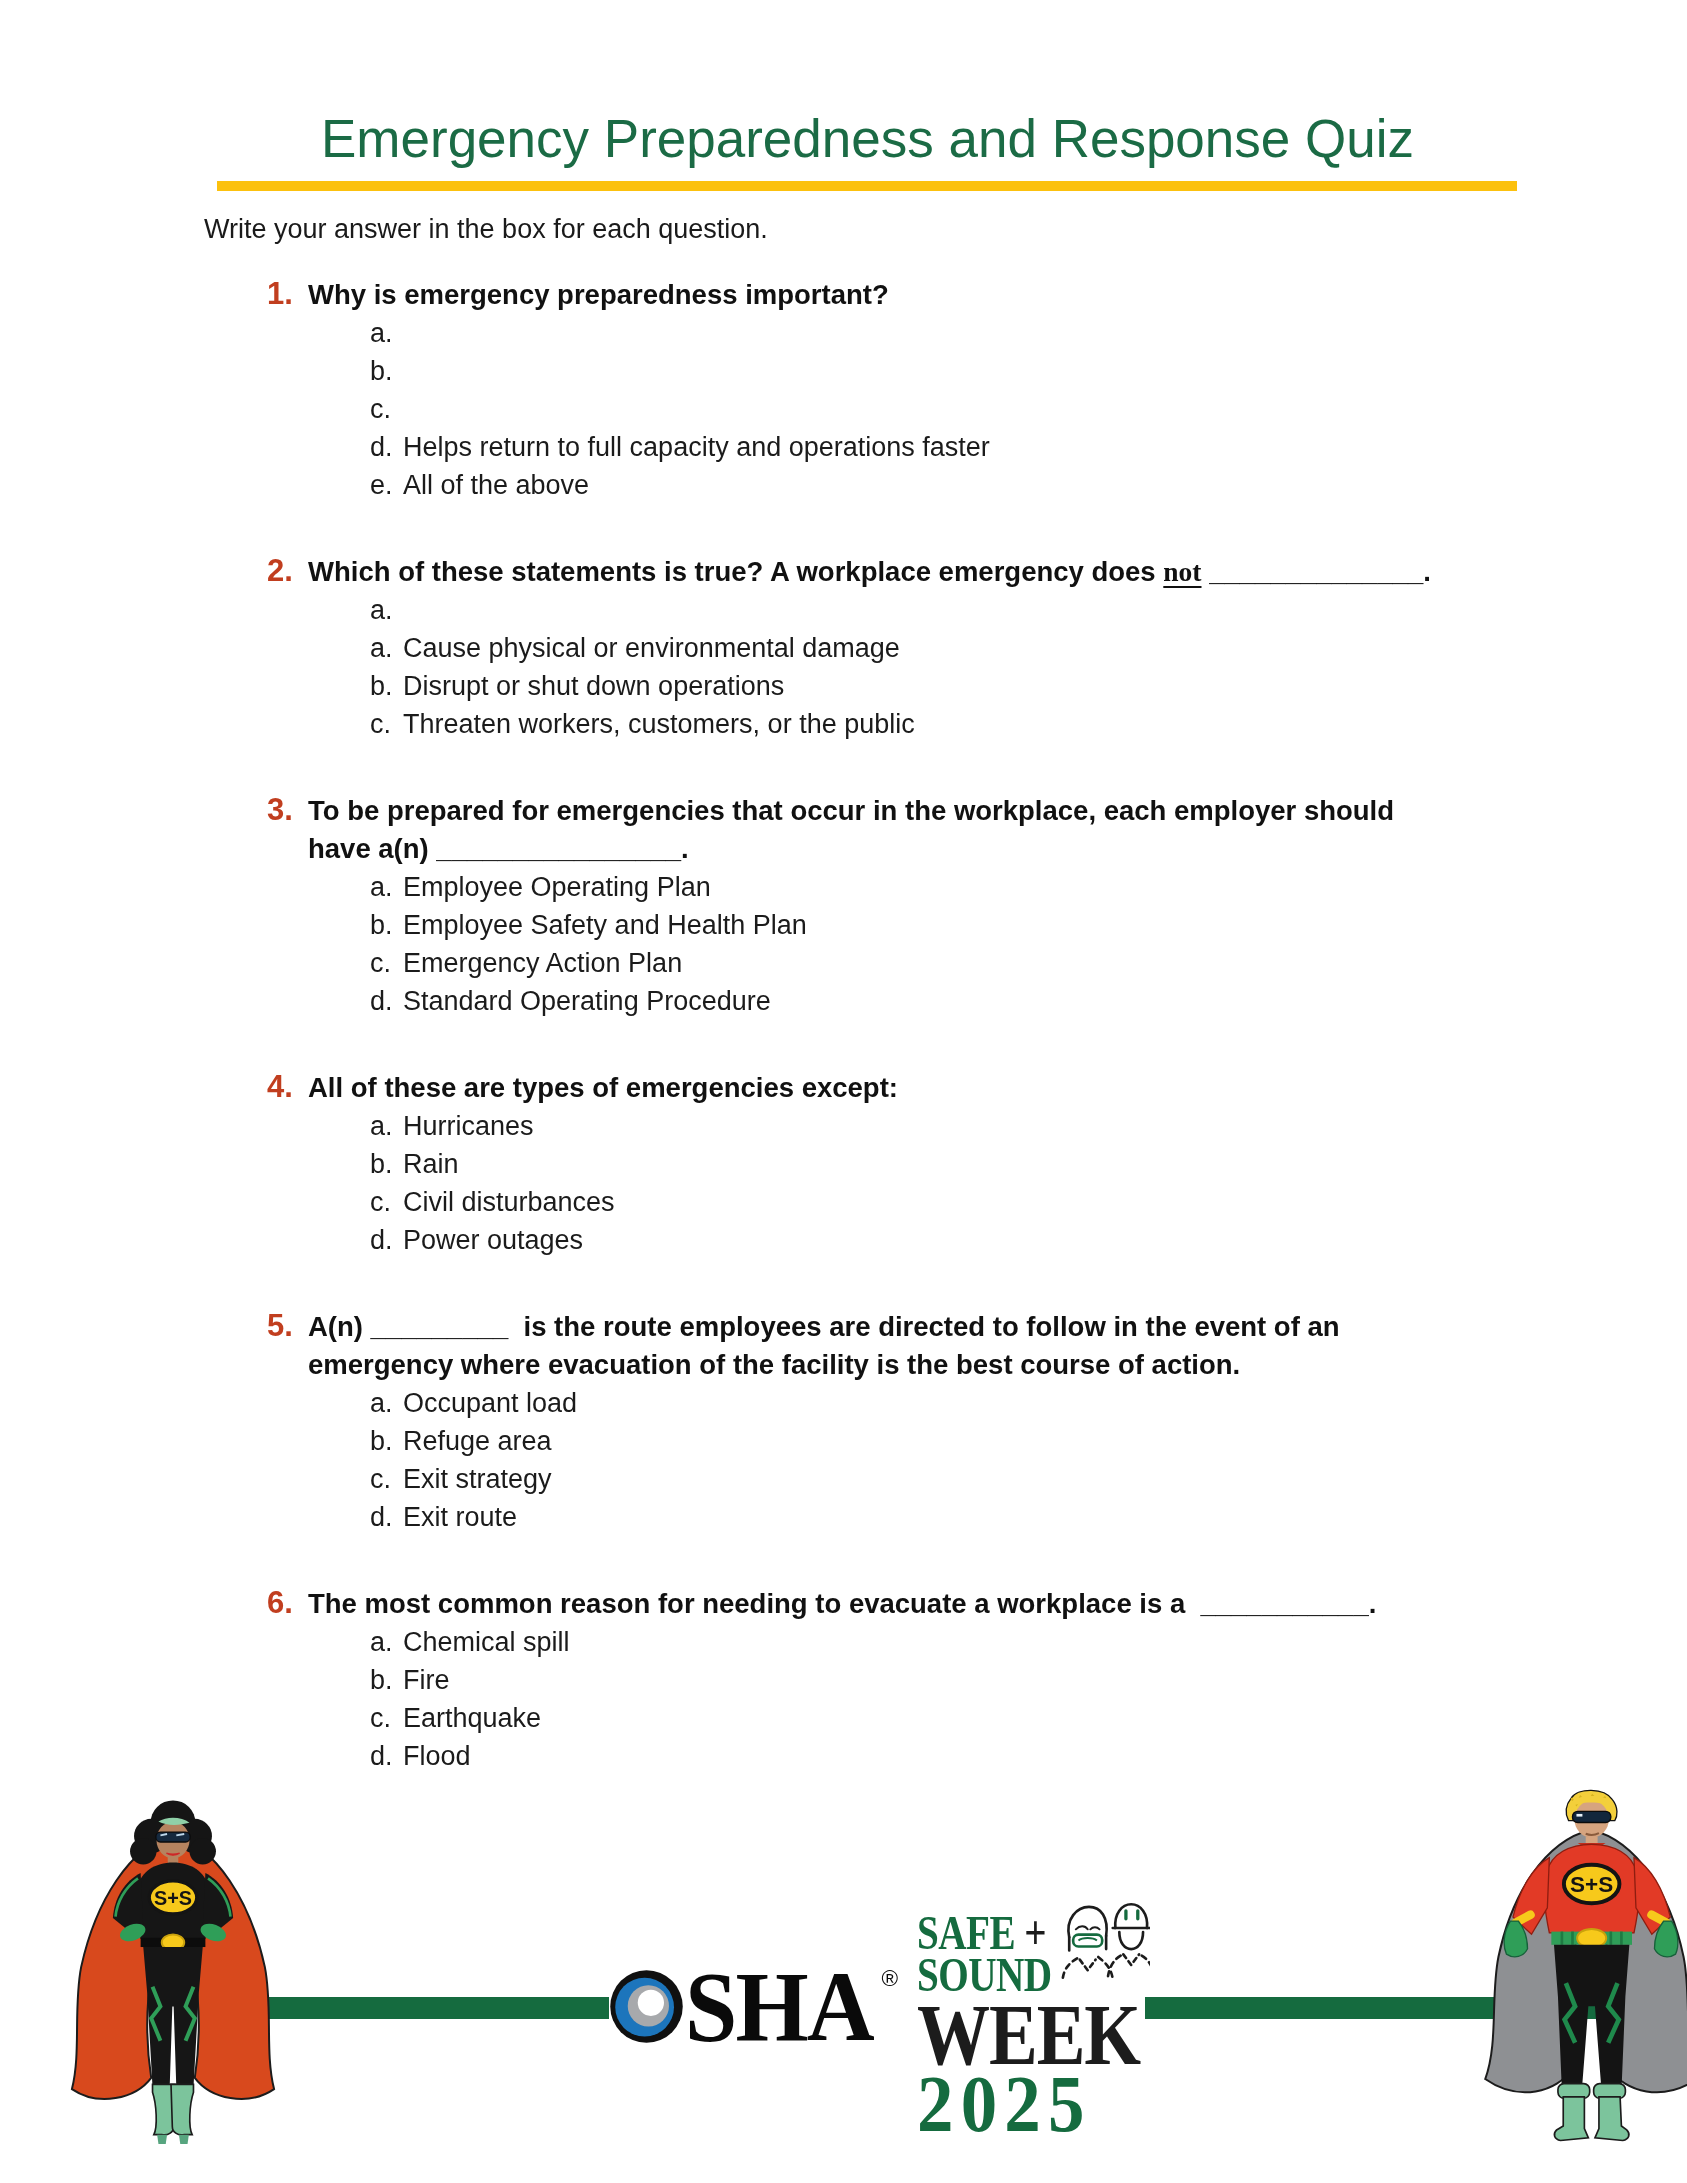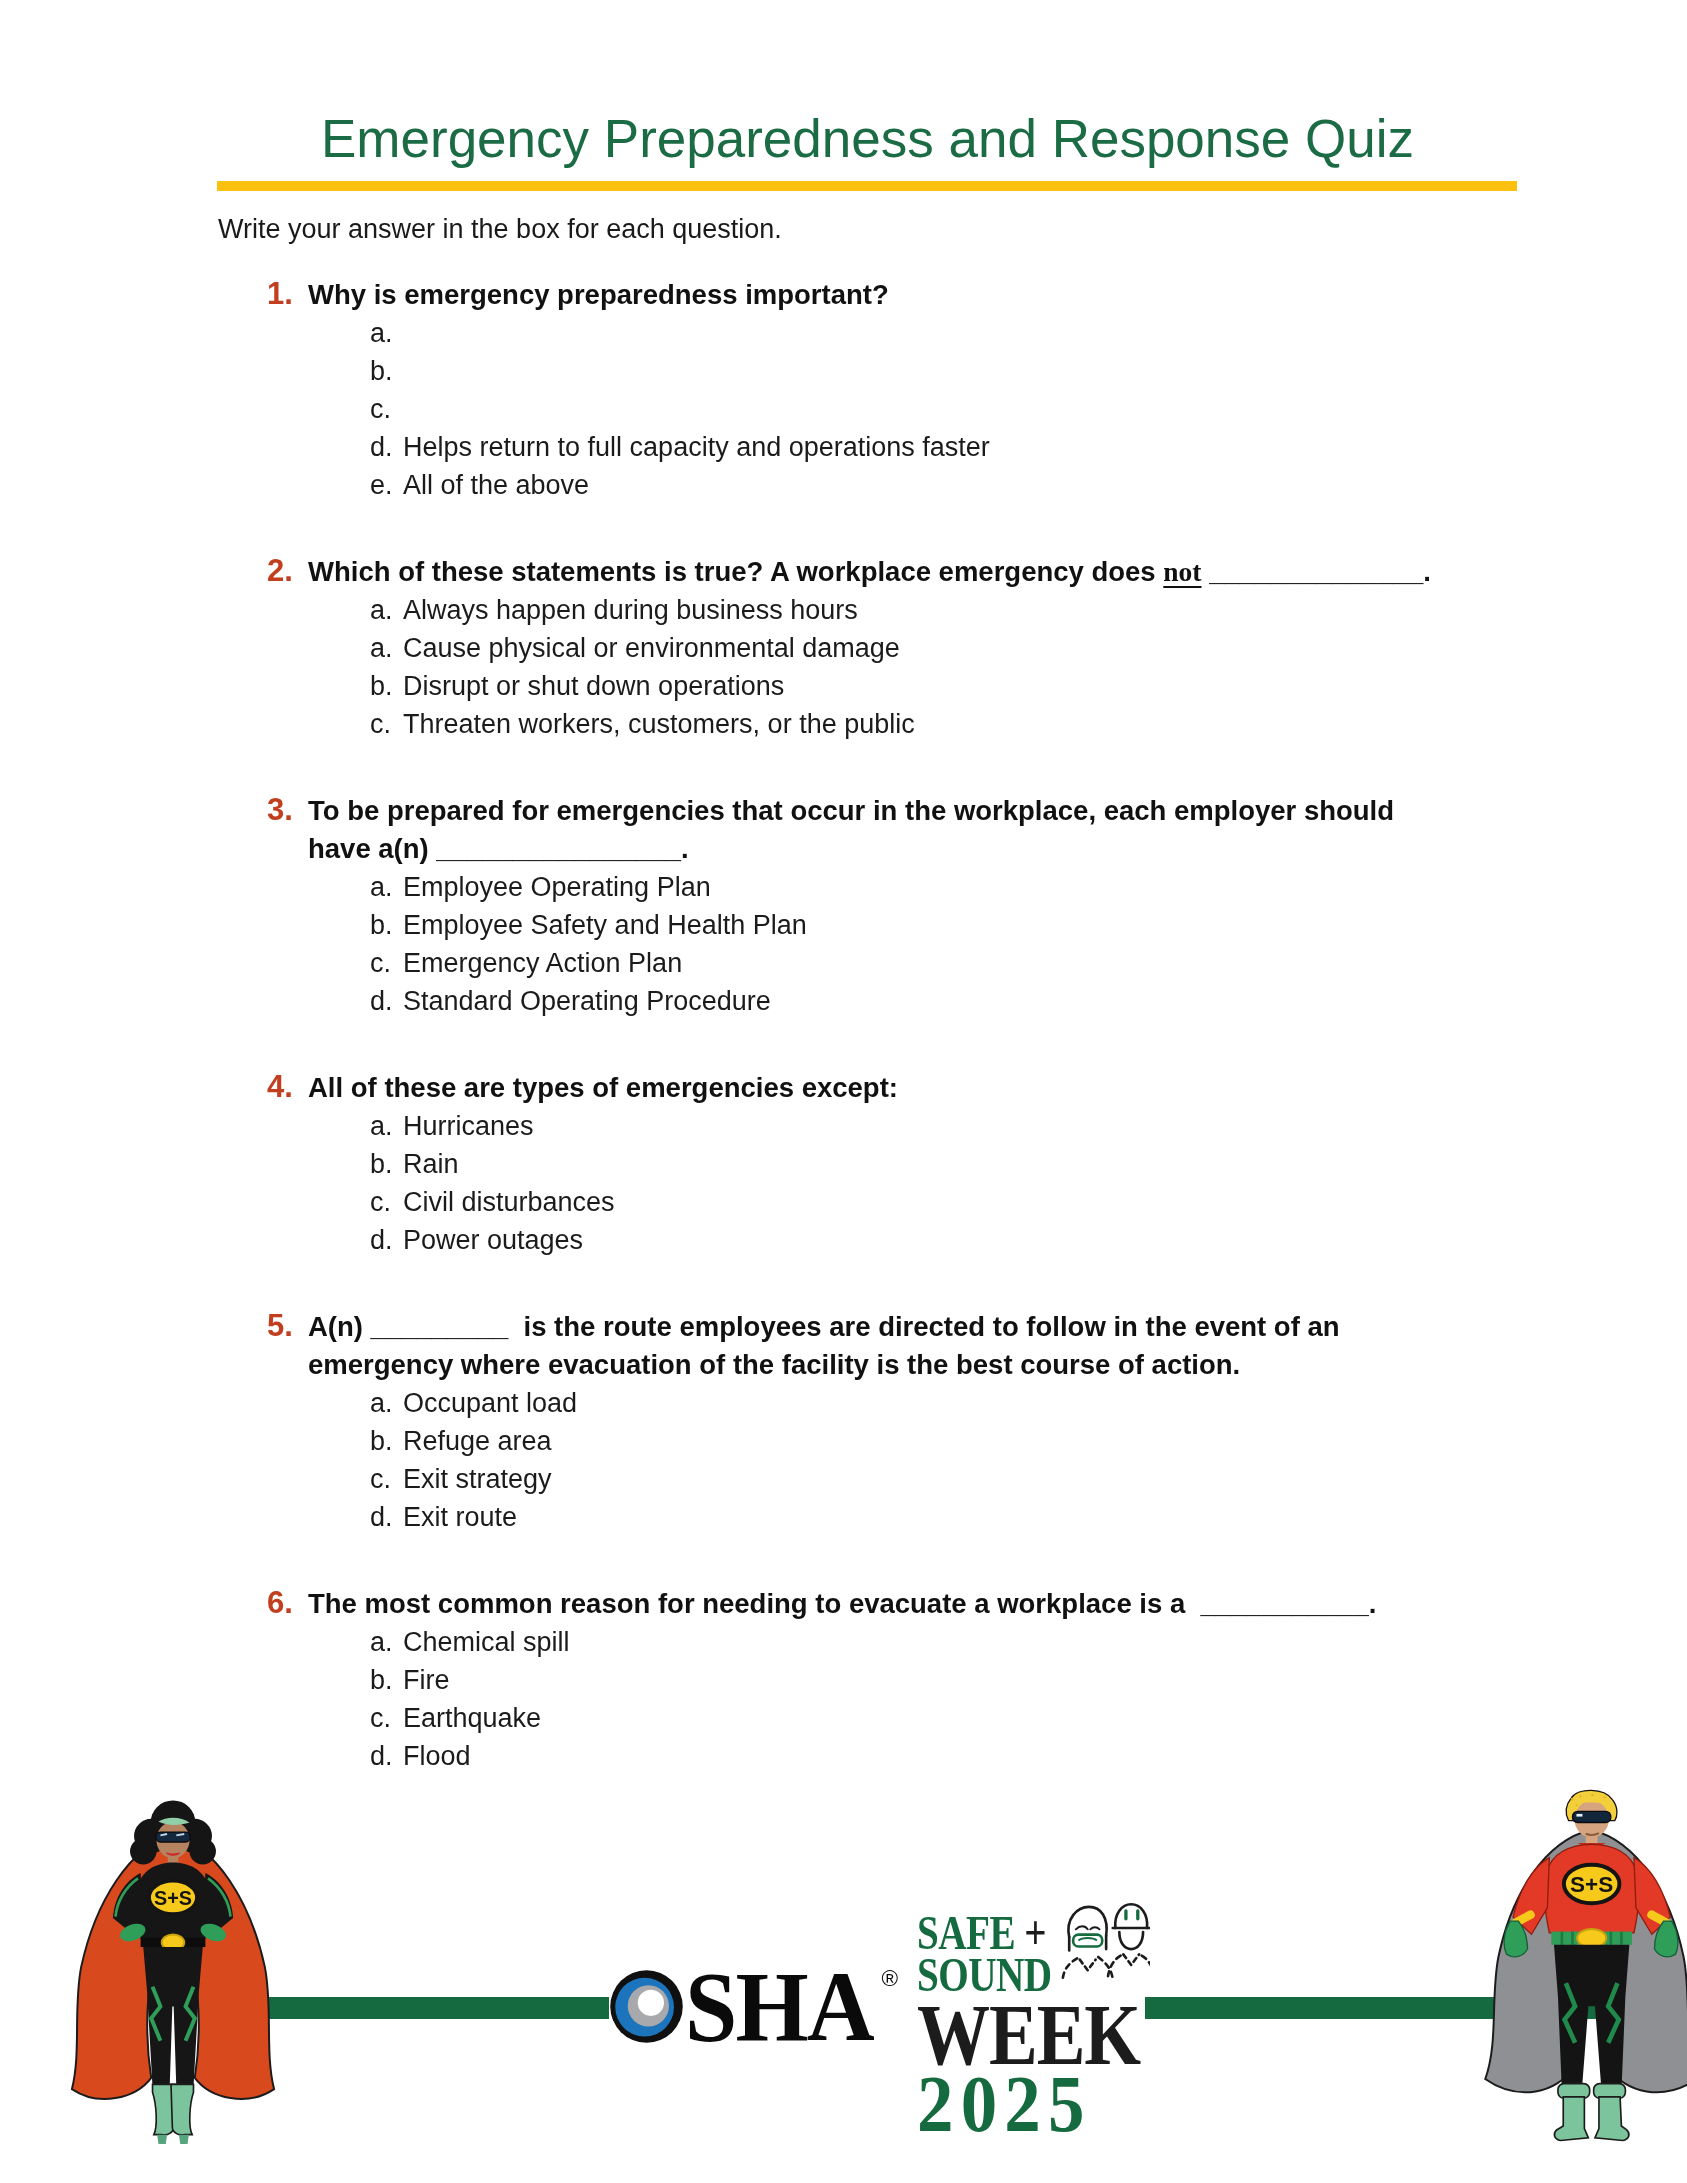--- a/index.html
+++ b/index.html
@@ -3,21 +3,21 @@
 <meta charset="utf-8">
 <style>
   html,body{margin:0;padding:0;background:#ffffff;}
   #page{position:relative;width:1687px;height:2183px;background:#ffffff;overflow:hidden;
         font-family:"Liberation Sans",sans-serif;color:#151515;margin-left:24px;}
 
   
   .title{position:absolute;left:0;right:0;top:112px;text-align:center;
          font-size:53px;line-height:53px;font-weight:400;letter-spacing:0px;color:#1B6B45;}
   .rule{position:absolute;left:193px;top:181px;width:1300px;height:10px;background:#FCC10E;}
-  .intro{position:absolute;left:194px;top:213px;font-size:27px;line-height:33px;color:#1a1a1a;}
+  .intro{position:absolute;left:180px;top:213px;font-size:27px;line-height:33px;color:#1a1a1a;}
 
   
   .questions{position:absolute;left:0;top:275px;width:1687px;}
   .q{margin-bottom:48px;}
   .q-head{display:flex;align-items:baseline;}
   .q-num{flex:0 0 41px;margin-left:243px;font-size:31px;line-height:38px;
          font-weight:700;color:#C13E1F;}
   .q-text{width:1184px;font-size:27.5px;line-height:38px;font-weight:700;
           color:#111;white-space:pre-wrap;}
   .q-text .u{text-decoration:underline;text-decoration-thickness:2px;text-underline-offset:4.6px;font-family:Liberation Serif, serif;}
@@ -92,21 +92,20 @@
     </div>
 
     <div class="q">
       <div class="q-head">
         <span class="q-num">2.</span>
         <span class="q-text"><span>Which of these statements is true? A workplace emergency does </span><span class="u">not</span><span> ______________.</span></span>
       </div>
       <ol class="opts">
         <li>
             <span class="opt-letter">a.</span>
-            <span class="opt-text">Always happen during business hours</span>
           </li>
         <li>
             <span class="opt-letter">a.</span>
             <span class="opt-text">Cause physical or environmental damage</span>
           </li>
         <li>
             <span class="opt-letter">b.</span>
             <span class="opt-text">Disrupt or shut down operations</span>
           </li>
         <li>

